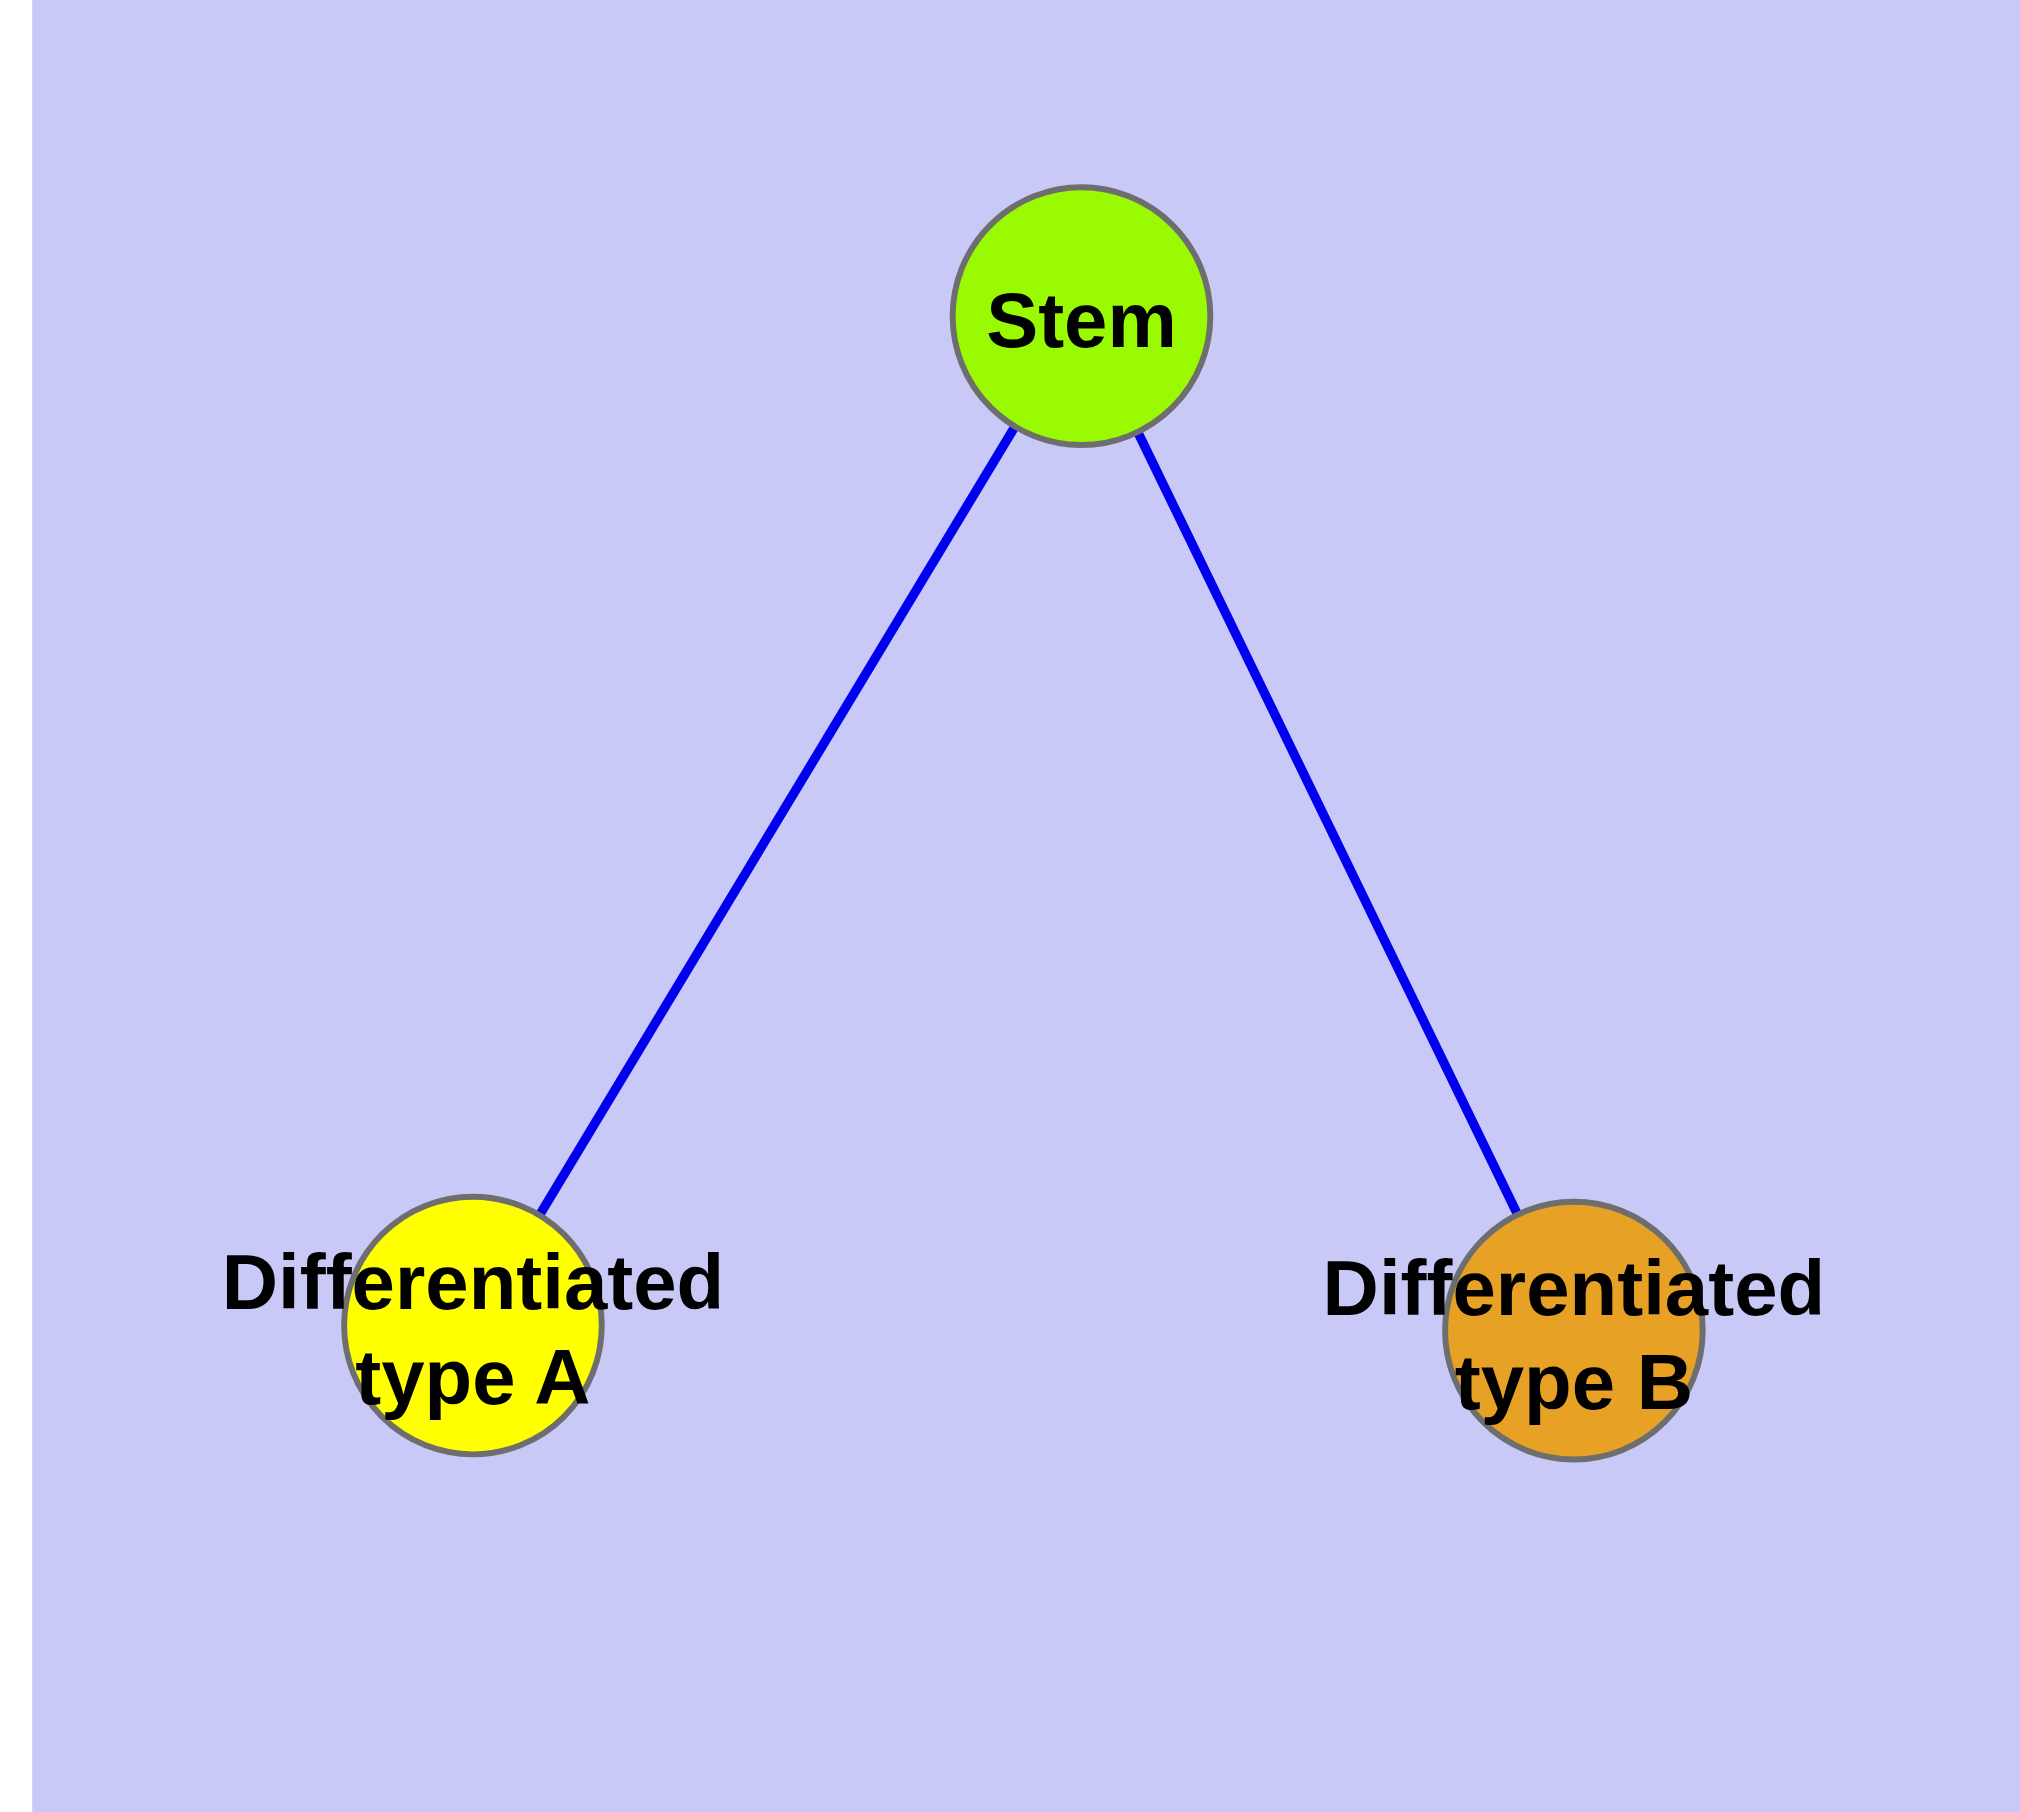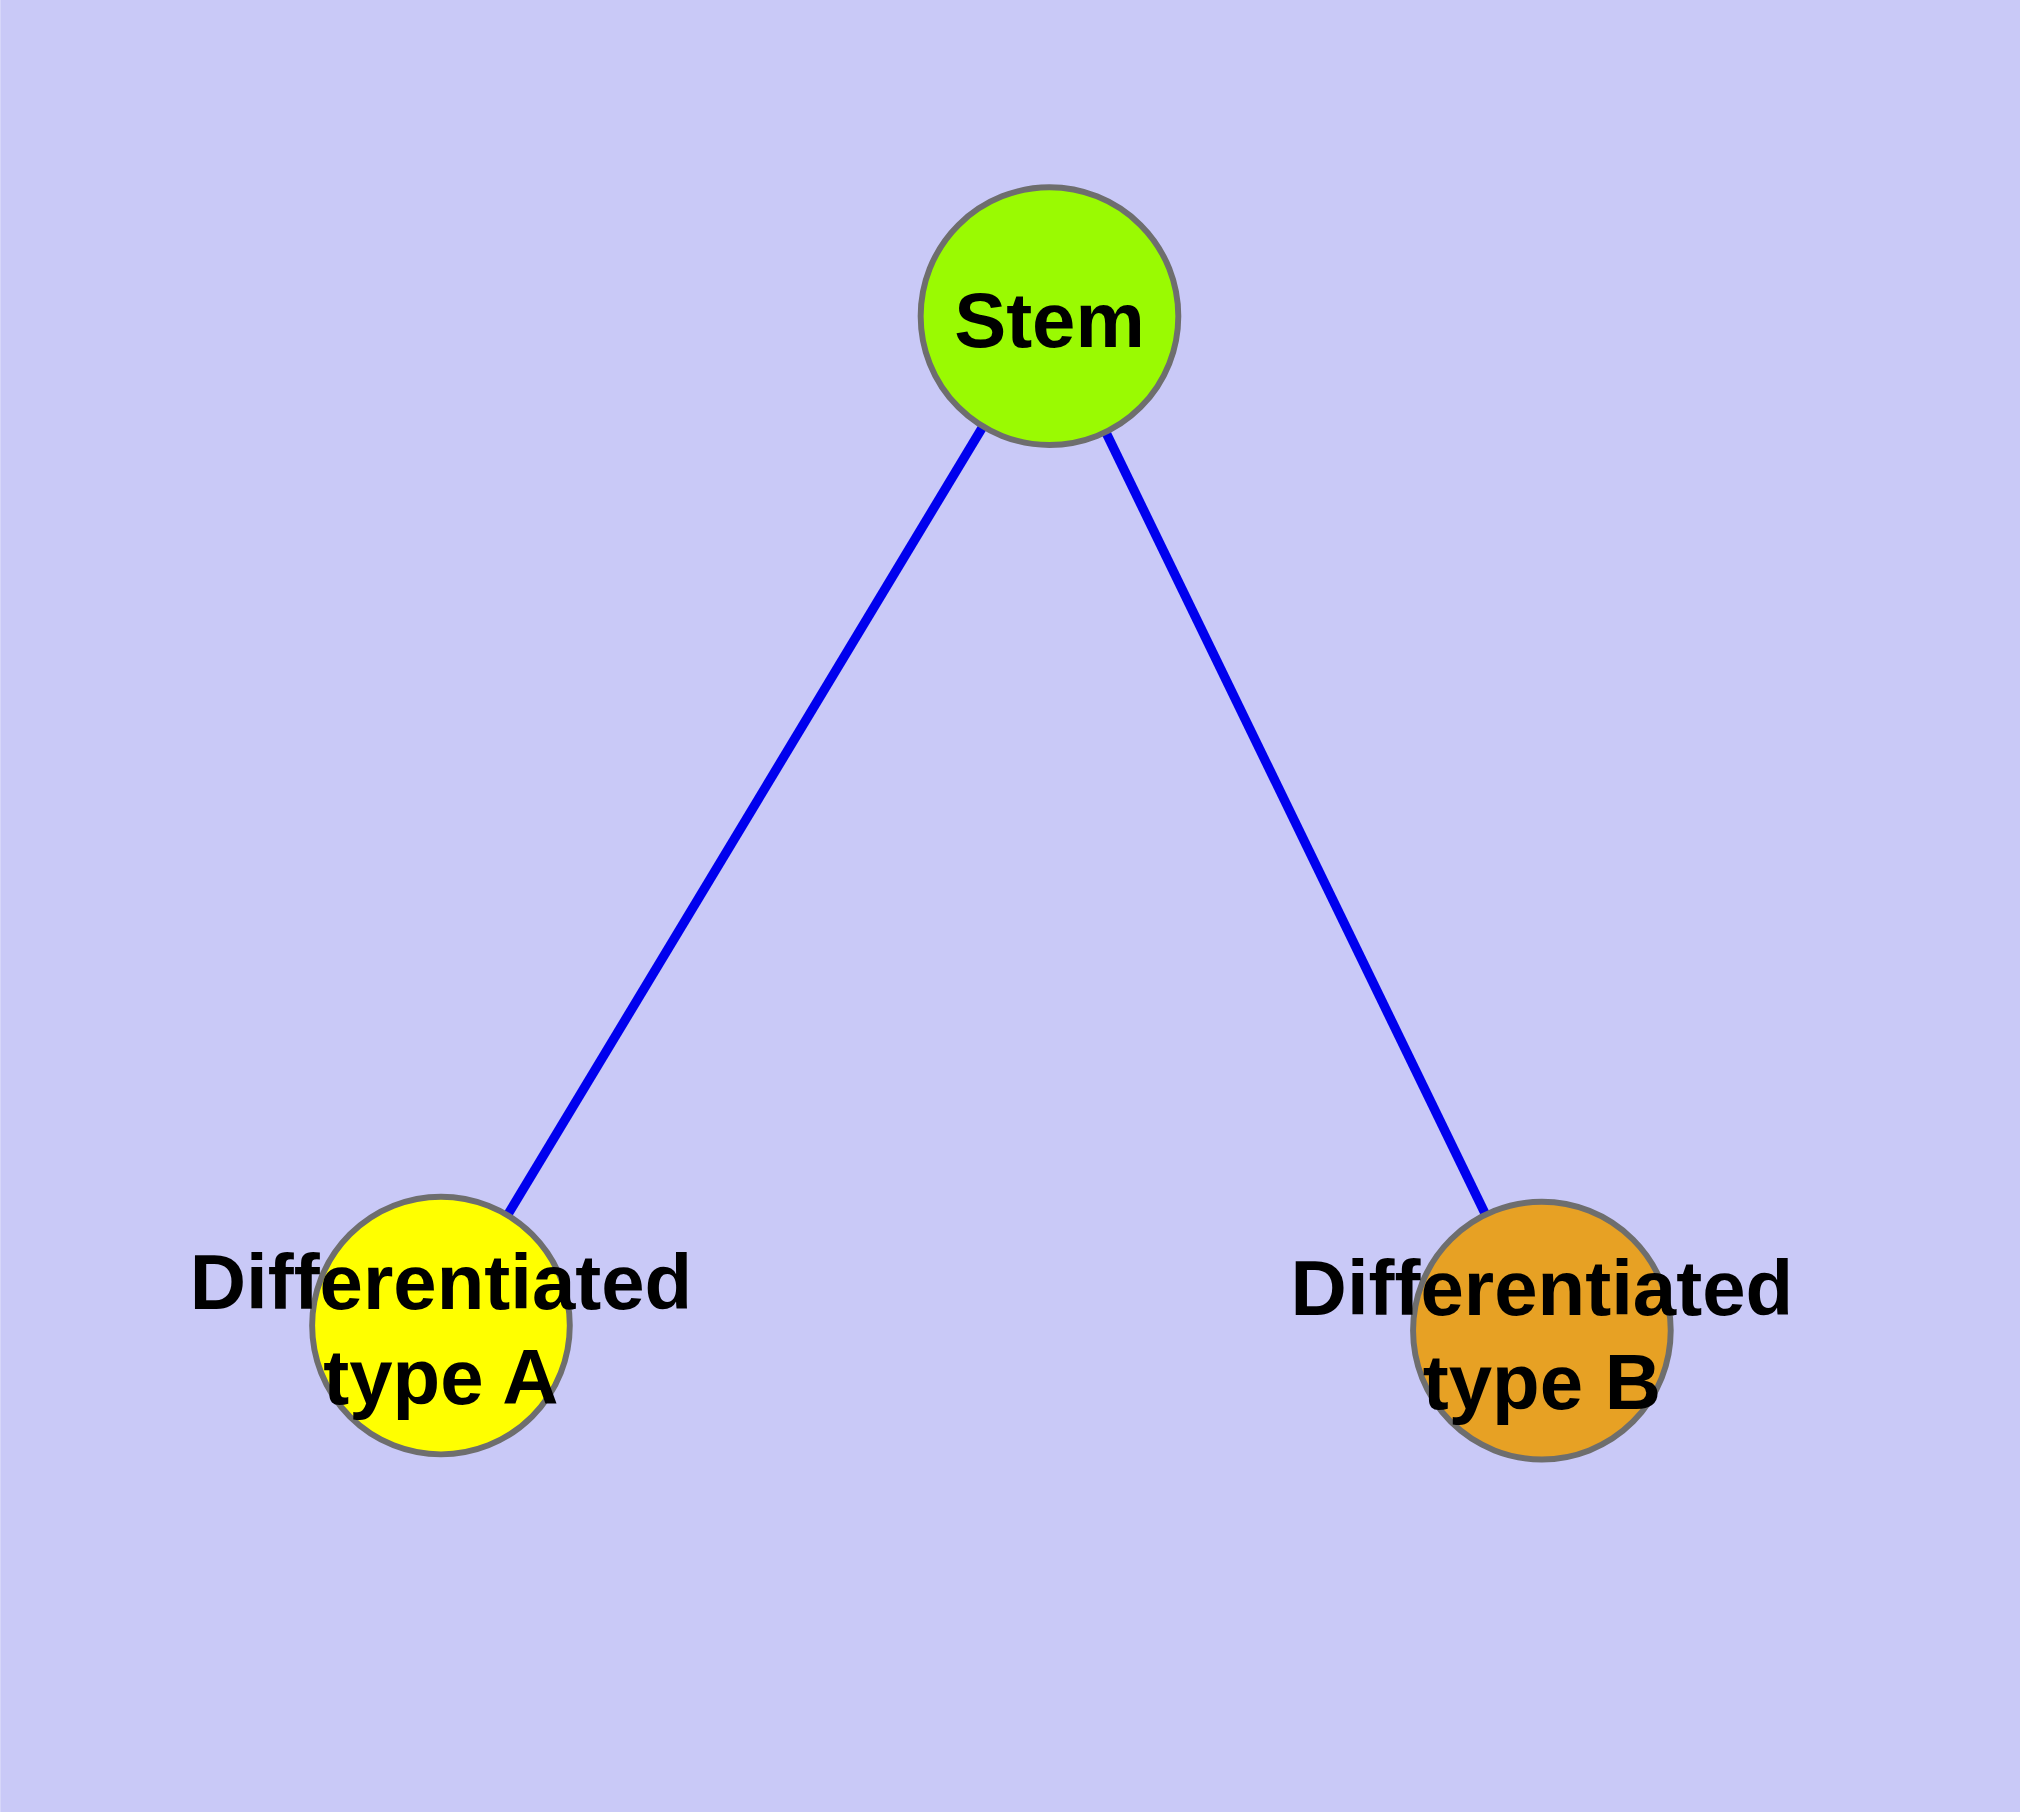--- a/index.html
+++ b/index.html
@@ -8,20 +8,21 @@
   }
   body {
     width: 2021px;
     height: 1812px;
     overflow: hidden;
     font-family: "Liberation Sans", sans-serif;
   }
   #graph-wrap {
     width: 1655px;
     height: 1812px;
+    padding-left: 32px;
   }
   svg {
     display: block;
   }
   .node-label {
     font-family: "Liberation Sans", "DejaVu Sans", sans-serif;
     font-weight: 700;
     font-size: 92px;
     fill: #000000;
     text-anchor: middle;

